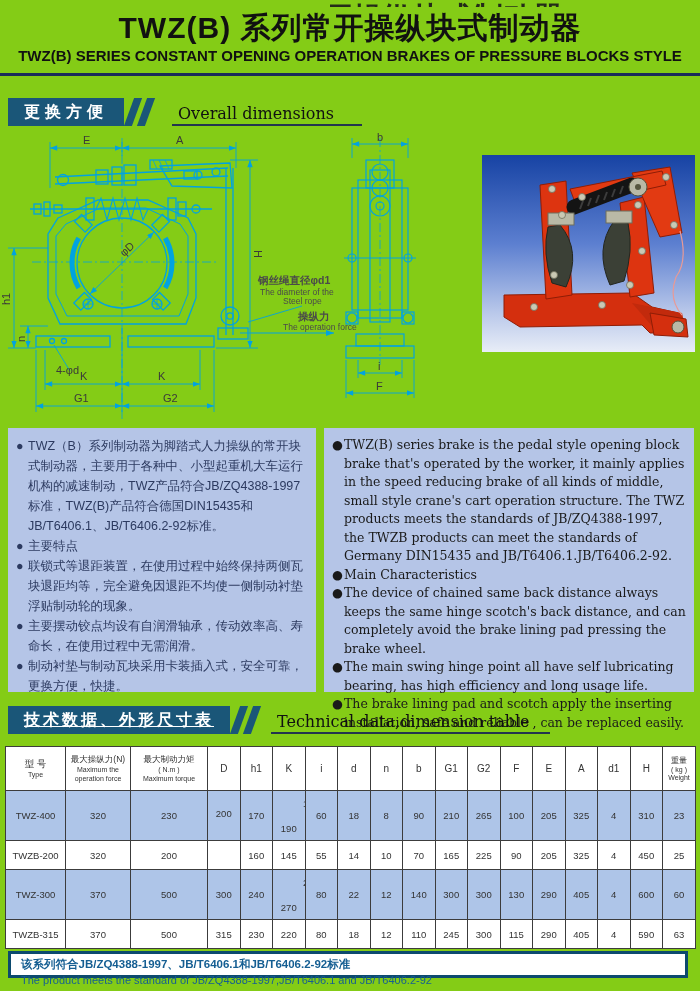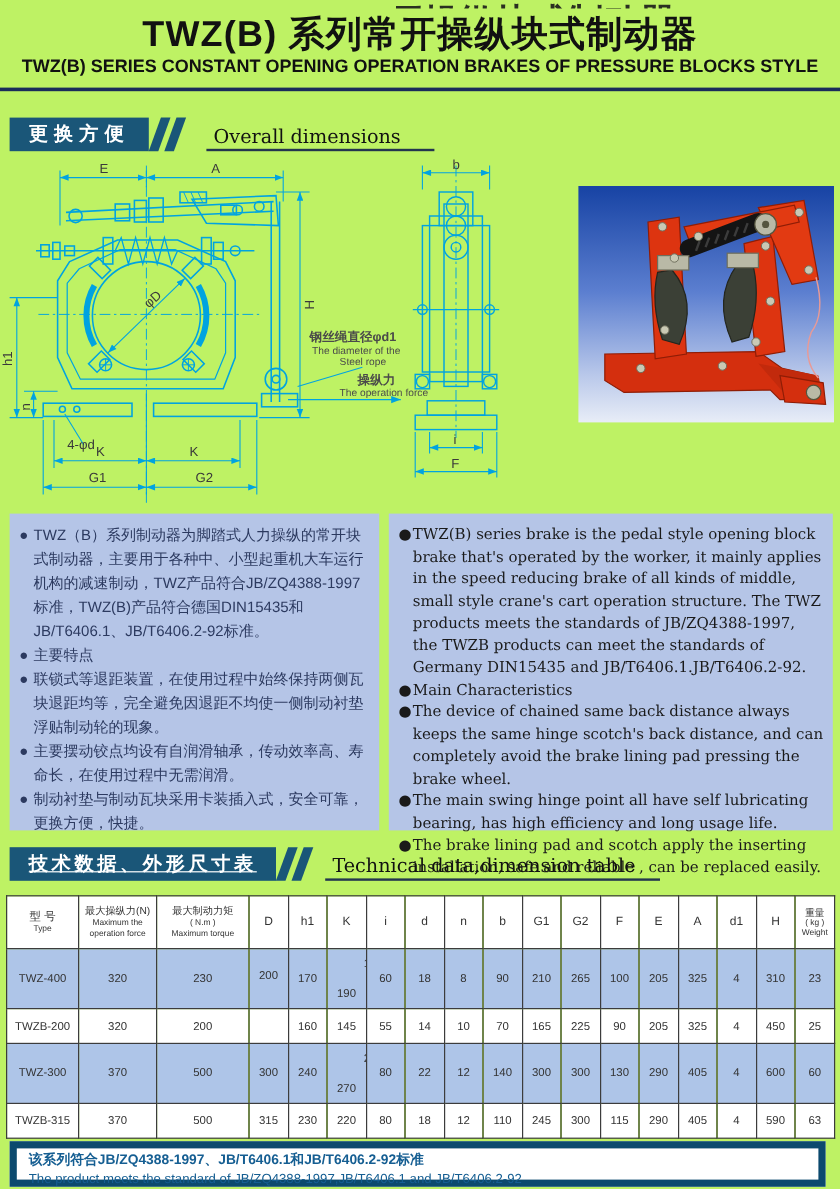--- a/index.html
+++ b/index.html
@@ -1,16 +1,16 @@
 <!DOCTYPE html>
 <html><head>
 <meta charset="utf-8">
 <style>
   html,body{margin:0;padding:0;background:#fff;}
-  #page{position:relative;width:700px;height:991px;background:#bef264;overflow:hidden;
+  #page{position:relative;width:700px;height:991px;background:#84cc16;overflow:hidden;
         font-family:"Liberation Sans","DejaVu Sans",sans-serif;color:#222;}
 
   
   .ghost{position:absolute;top:0;left:330px;width:370px;height:7px;overflow:hidden;opacity:.9;}
   .ghost span{display:block;margin-left:-212px;margin-top:-2px;font-weight:bold;font-size:30px;white-space:nowrap;color:#1a1a1a;}
   .title{position:absolute;top:8px;left:0;width:100%;text-align:center;
          font-size:30px;font-weight:bold;letter-spacing:1px;color:#111;}
   .subtitle{position:absolute;top:47px;left:0;width:100%;text-align:center;
             font-size:15px;font-weight:bold;color:#111;}
   .rule{position:absolute;top:73px;left:0;width:700px;height:3px;background:#1a2c5a;}
@@ -56,21 +56,21 @@
   .h-zh{font-size:9.5px;}
   .h-sm{font-size:7px;line-height:1.15;}
   .h-dim{font-size:10px;}
   td.d-bottom{vertical-align:bottom;}
   td.d-bottom div{padding-bottom:5px;}
   td.k-split{padding:0;}
   .k-half{height:24px;display:flex;align-items:center;justify-content:center;}
   .k-half.top{border-bottom:1px solid #3c3c3c;margin-left:38px;}
 
   
-  .footer{position:absolute;top:951px;left:8px;width:680px;height:38px;border:6px solid #0c4a6e;
+  .footer{position:absolute;top:951px;left:8px;width:680px;height:27px;border:3px solid #0c4a6e;
           background:#fff;box-sizing:border-box;padding:2px 10px 0 10px;}
   .footer .f-zh{font-size:11.5px;font-weight:bold;color:#155e92;line-height:1.45;}
   .footer .f-en{font-size:11px;font-weight:normal;color:#155e92;line-height:1.45;}
 </style>
 </head>
 <body>
 
 <div id="page">
 
   <div class="ghost">

